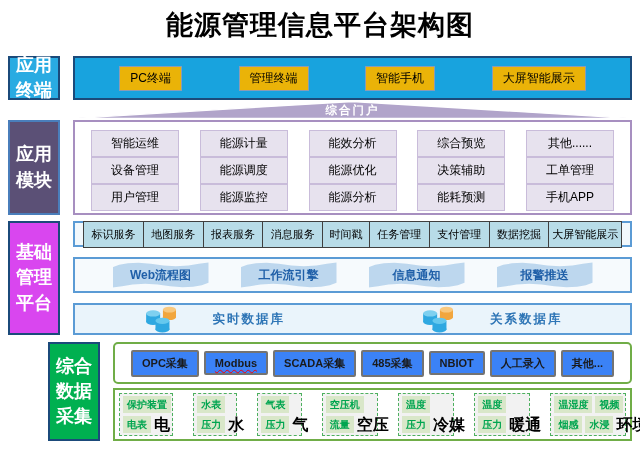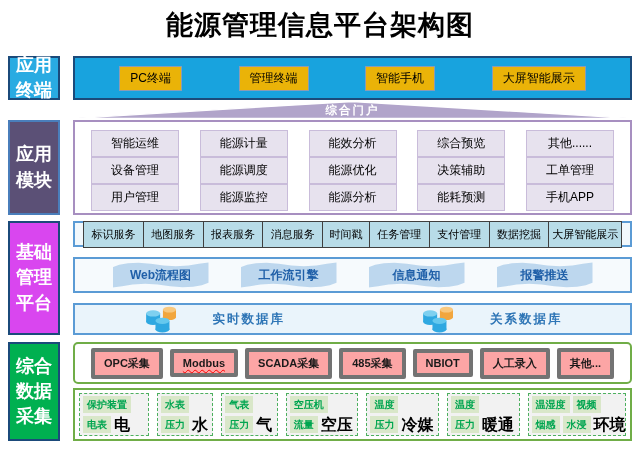--- a/index.html
+++ b/index.html
@@ -49,26 +49,26 @@
   .eng-wrap { height:36px; border:2px solid #5b9bd5; background:#f6fafd; display:flex; align-items:center; justify-content:center; gap:32px; }
   .wave { width:96px; height:26px; background:#bdd7ee; color:#1f5fa8; font-size:12px; font-weight:bold; display:flex; align-items:center; justify-content:center;
     clip-path:polygon(0% 20%,7% 11%,16% 5%,27% 3%,40% 7%,53% 13%,66% 16%,79% 13%,90% 7%,100% 2%,100% 80%,93% 89%,84% 95%,73% 97%,60% 93%,47% 87%,34% 84%,21% 87%,10% 93%,0% 98%); }
   .db-wrap { height:32px; border:2px solid #5b9bd5; background:#eaf4fb; display:flex; align-items:center; }
   .db-group { flex:1; display:flex; align-items:center; justify-content:center; gap:32px; }
   .db-icon { width:38px; height:28px; }
   .db-label { color:#2e75b6; font-size:12.5px; font-weight:bold; letter-spacing:2px; }
 
   
   .band-collection { margin-top:7px; height:99px; }
-  .side-collection { background:#00b050; }
+  .side-collection { background:#00b050;margin-left:40px; }
   .content-collection { display:flex; flex-direction:column; justify-content:space-between; }
   .proto-wrap { height:42px; border:2px solid #70ad47; border-radius:5px; background:#fff; display:flex; align-items:center; justify-content:space-between; padding:0 16px; }
-  .proto-btn { background:#fca5a5; border:4px solid #737373; border-radius:2px; font-size:11px; font-weight:bold; color:#1a1a1a; padding:4px 9px; white-space:nowrap; }
+  .proto-btn { background:#3b82f6; border:2px solid #737373; border-radius:2px; font-size:11px; font-weight:bold; color:#1a1a1a; padding:4px 9px; white-space:nowrap; }
   .spell { text-decoration-line:underline; text-decoration-style:wavy; text-decoration-color:#ff0000; text-decoration-thickness:1px; text-underline-offset:2px; }
-  .dev-wrap { height:53px; border:2px solid #70ad47; background:#fff; display:flex; gap:8px; padding:3px 4px; }
+  .dev-wrap { height:53px; border:2px solid #70ad47; background:#fff; display:flex; gap:20px; padding:3px 4px; }
   .device { background:#f2f2f2; border:1.5px dashed #4db05f; padding:2px 3px; display:flex; flex-direction:column; justify-content:center; gap:3px; min-width:0; }
   .device:nth-child(1){ flex:1.15; } .device:nth-child(2){ flex:0.9; } .device:nth-child(3){ flex:0.9; }
   .device:nth-child(4){ flex:1.2; } .device:nth-child(5){ flex:1.2; } .device:nth-child(6){ flex:1.2; }
   .device:nth-child(7){ flex:1.68; }
   .dev-row { display:flex; align-items:center; gap:3px; }
   .chip { background:#d9e7c9; color:#00a550; font-size:10px; font-weight:bold; padding:1.5px 4px; white-space:nowrap; }
   .big { font-size:16px; font-weight:bold; color:#000; line-height:1; white-space:nowrap; }
 </style>
 </head>
 <body>

